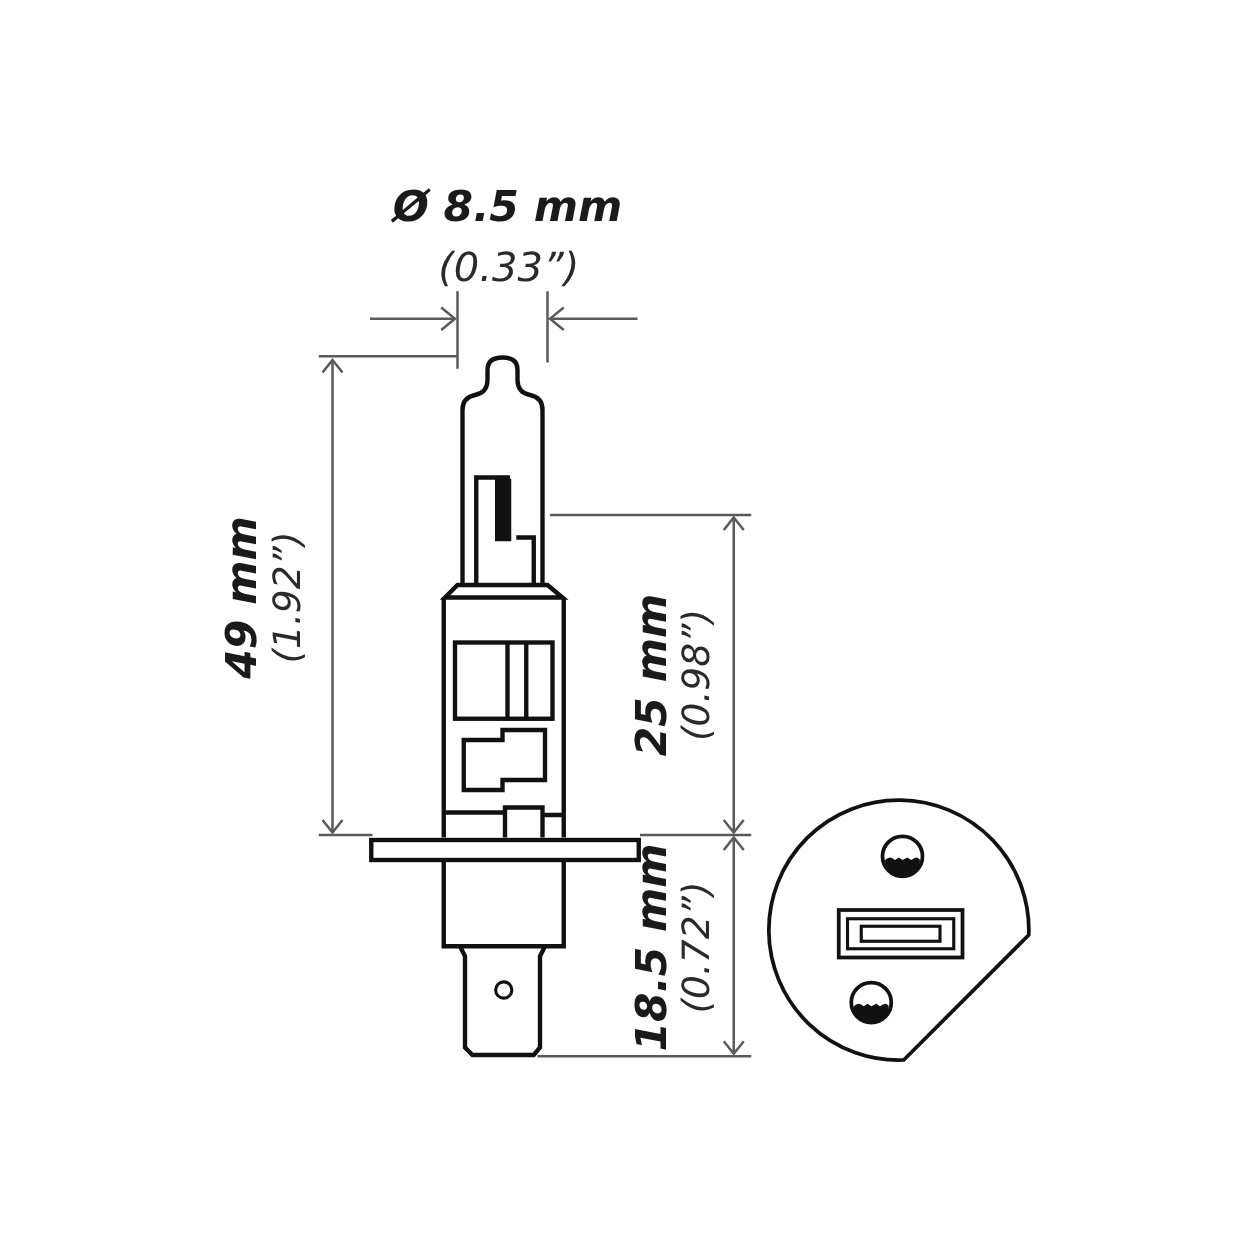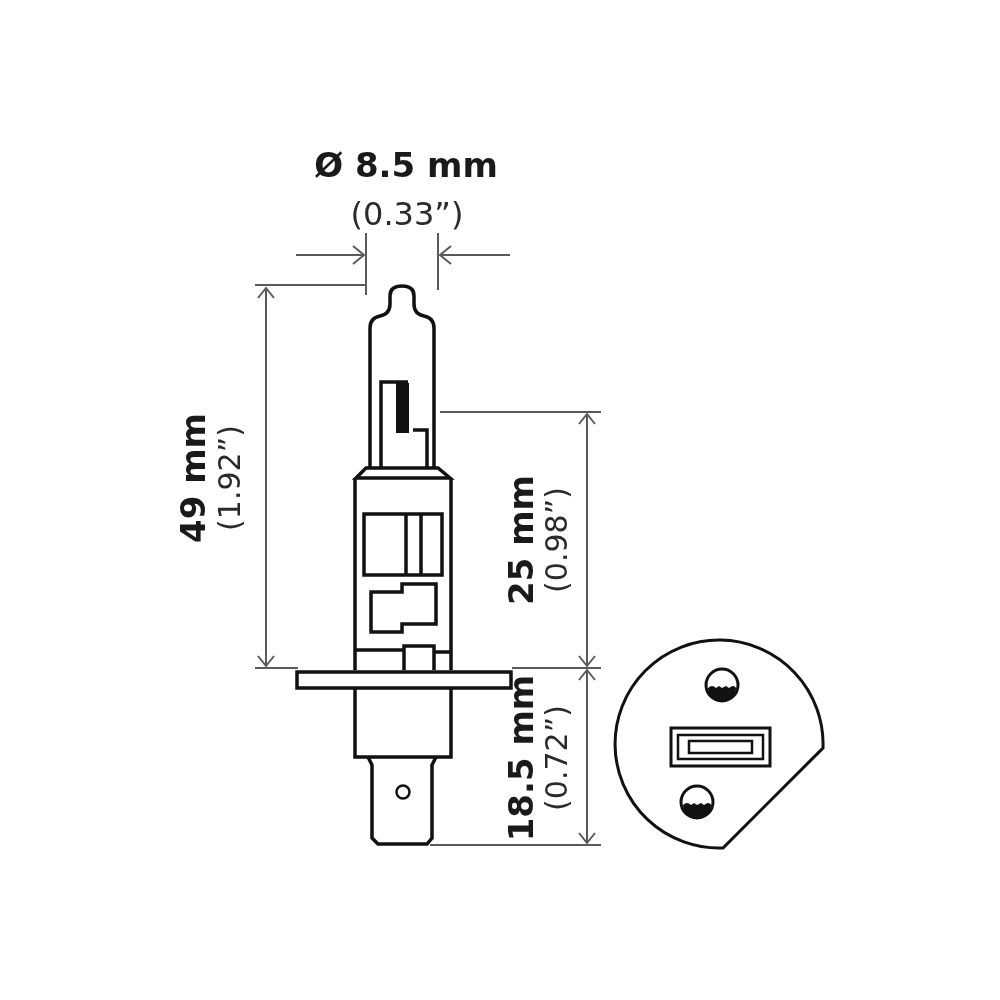--- a/index.html
+++ b/index.html
@@ -1,17 +1,17 @@
 <!DOCTYPE html>
 <html><head>
   <meta charset="utf-8">
   <style>
     html, body { margin: 0; padding: 0; background: #ffffff; }
     body { width: 1000px; height: 1000px; position: relative; overflow: hidden; }
-    #stage { position: absolute; left: 0; top: 0; width: 1000px; height: 784px; background: #ffffff; }
+    #stage { position: absolute; left: 0; top: 0; width: 1000px; height: 784px; background: #ffffff; font-style: italic; }
     svg { position: absolute; left: 0; top: 0; }
     .lbl-bold { font-family: "DejaVu Sans", sans-serif; font-weight: bold; fill: #1a1a1a; }
     .lbl-light { font-family: "DejaVu Sans", sans-serif; font-weight: normal; fill: #2a2a2a; }
     .dim { stroke: #5a5a5a; stroke-width: 2; fill: none; }
     .ink { stroke: #111111; stroke-width: 3.5; fill: none; stroke-linejoin: miter; }
     .ink-fill { fill: #111111; stroke: none; }
   </style>
 </head>
 <body>
 

